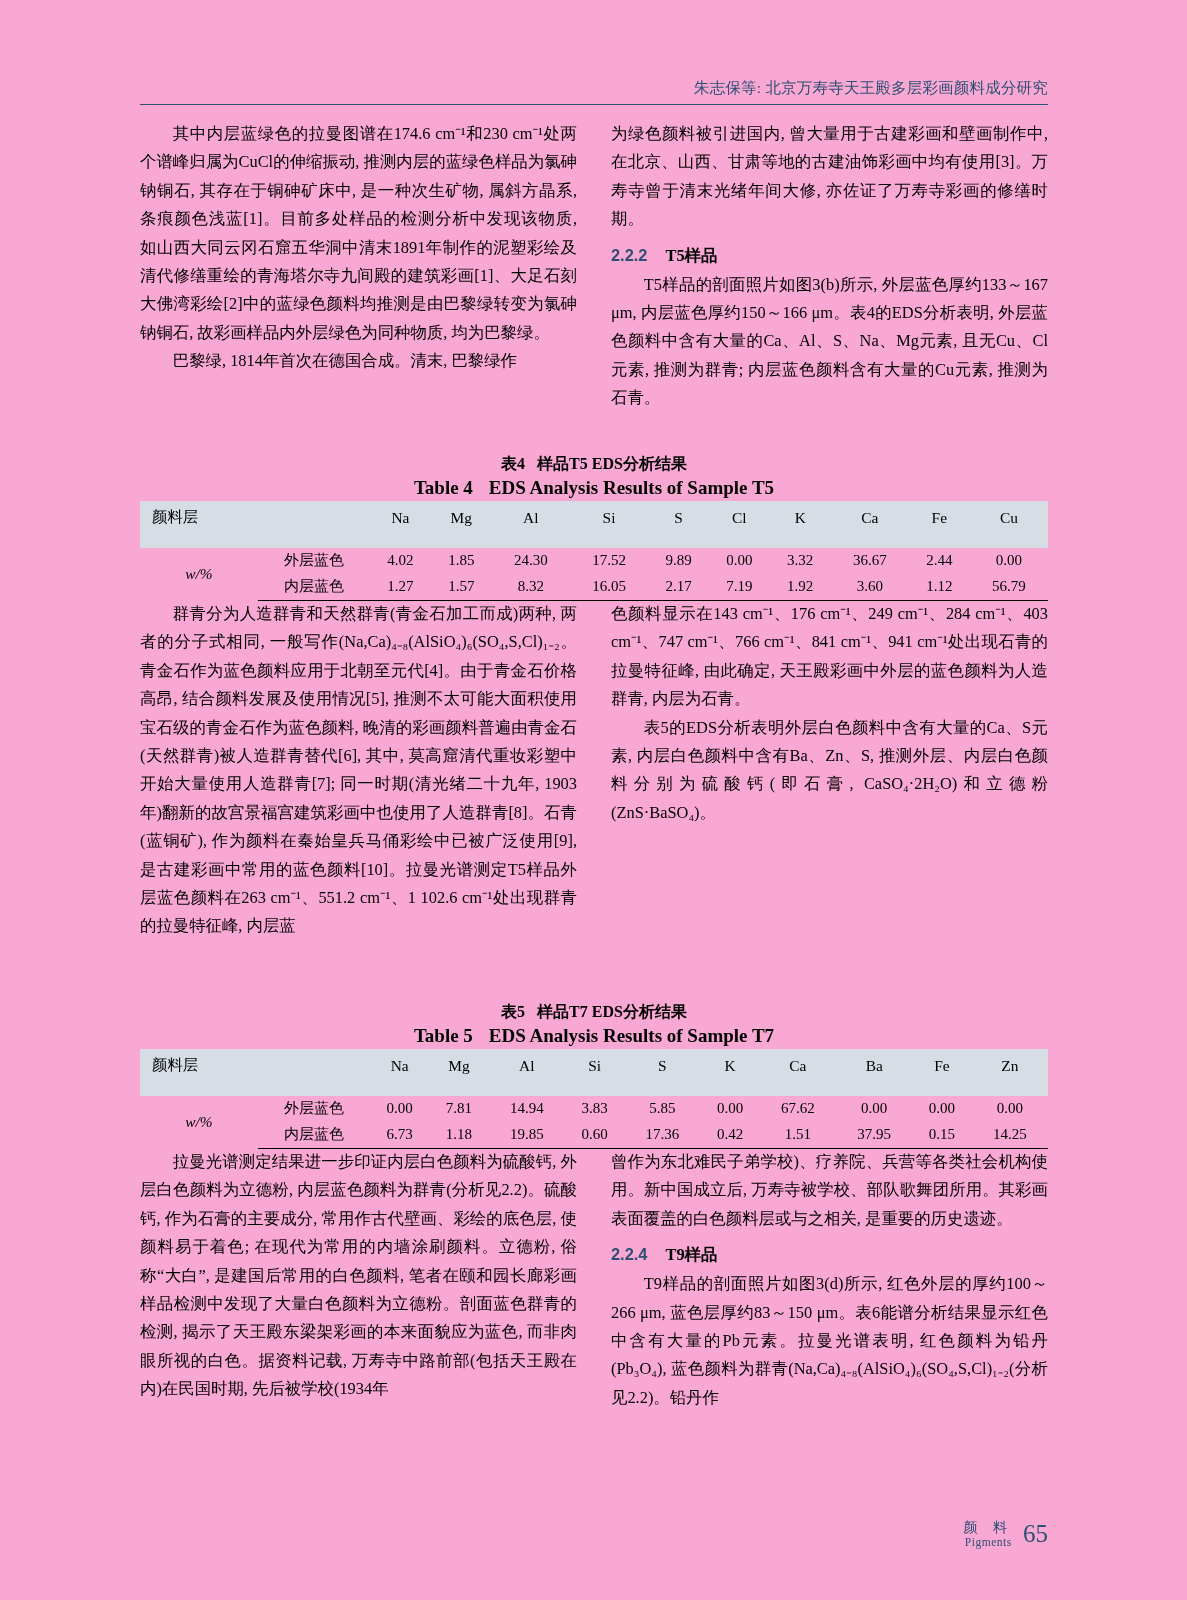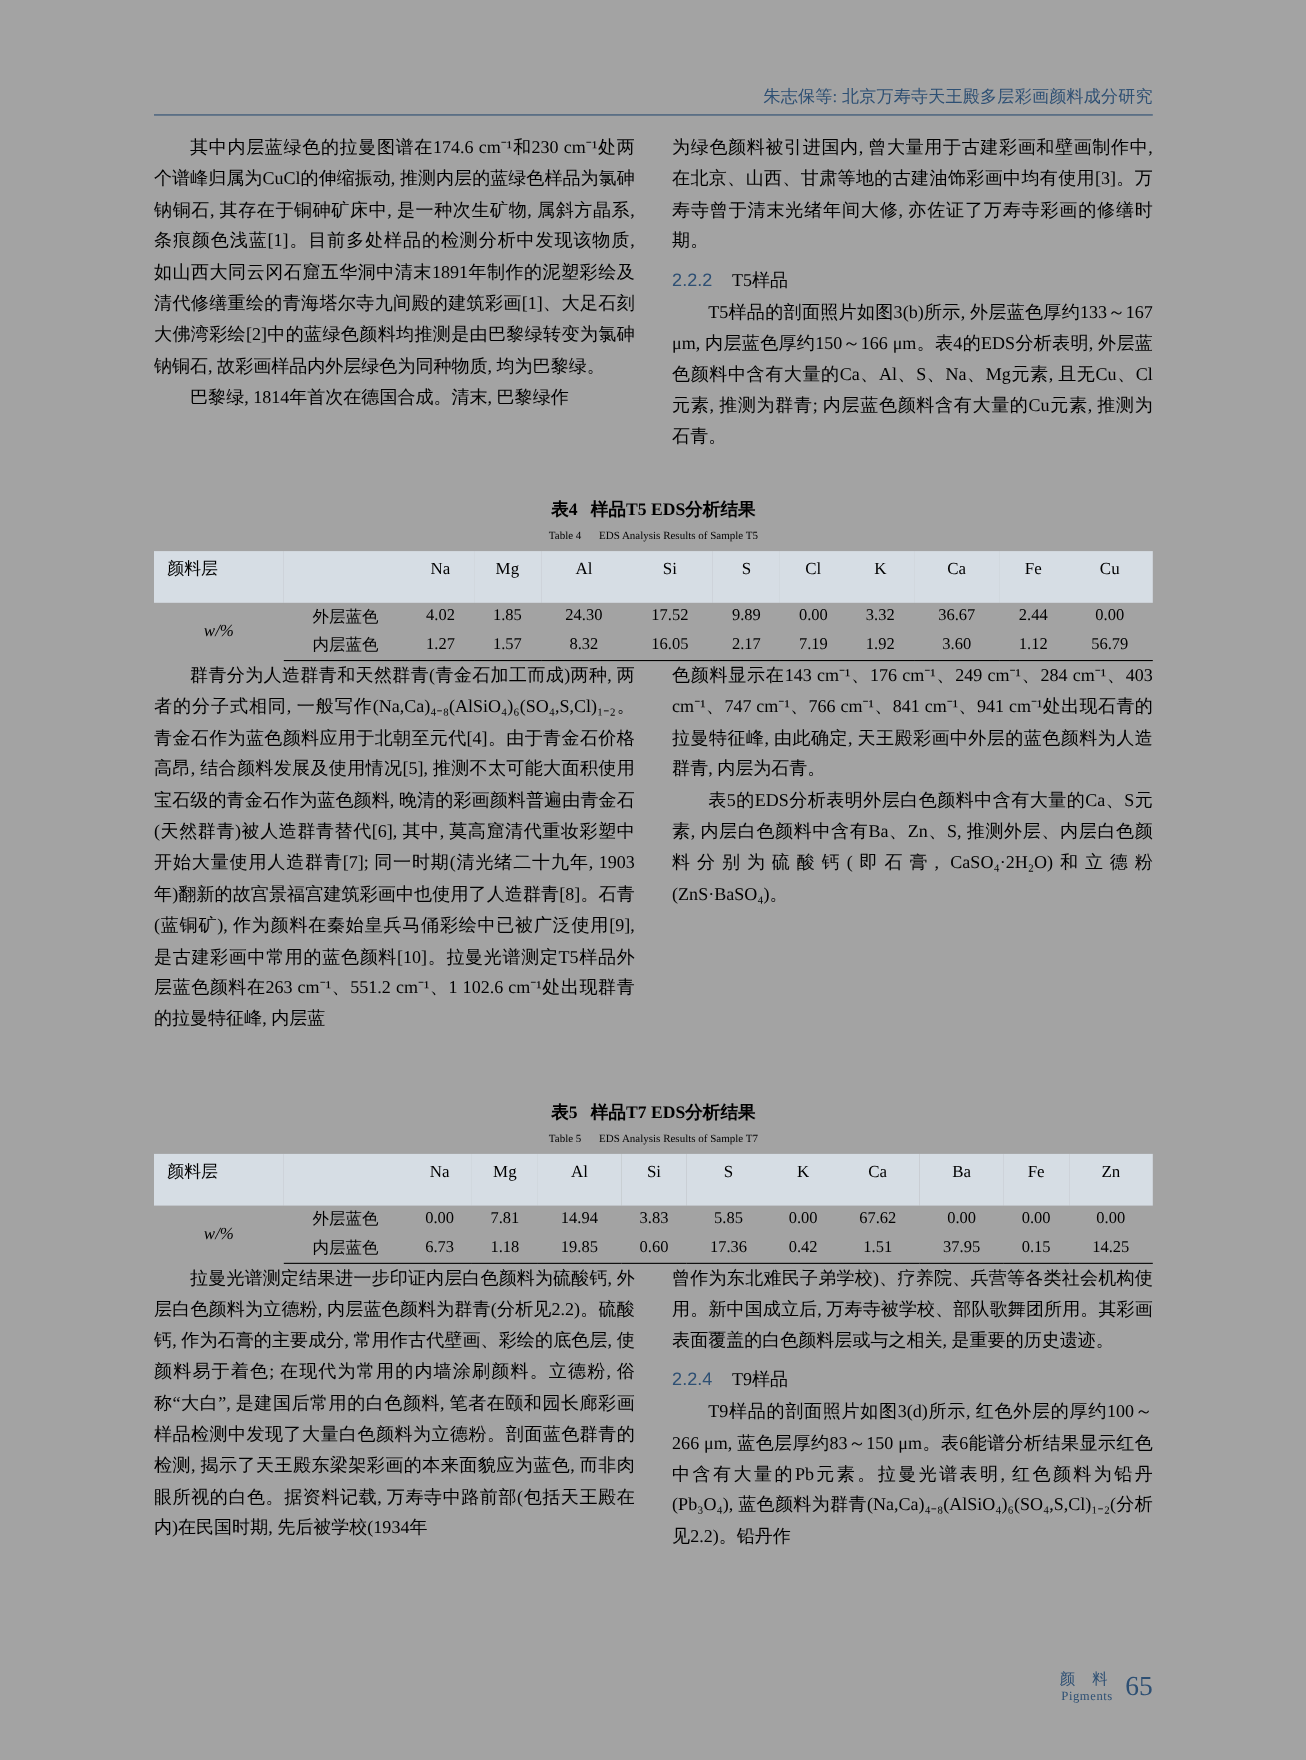--- a/index.html
+++ b/index.html
@@ -12,21 +12,21 @@
     height: 1600px;
     font-family: "Liberation Serif", serif;
     color: #000;
     position: relative;
   }
   .page {
     position: absolute;
     left: 0; top: 0;
     width: 1187px;
     height: 1600px;
-    background: #a3a3a3;
+    background: #f9a8d4;
   }
 
   
   .header {
     position: absolute;
     left: 140px;
     top: 78px;
     width: 908px;
     text-align: right;
     font-size: 15.5px;
@@ -57,43 +57,43 @@
 
   p { margin: 0; }
   p.ind { text-indent: 2em; }
 
   .sec-head {
     font-size: 16.4px;
     line-height: 30px;
     color: #2d4f73;
     margin: 6px 0 0 0;
     font-family: "Liberation Sans", sans-serif;
-    font-weight: normal;
+    font-weight: bold;
   }
   .sec-head .num { margin-right: 18px; }
   .sec-head .ttl { font-family: "Liberation Serif", serif; color: #000; }
 
   
   .table-block {
     position: absolute;
     left: 140px;
     width: 908px;
   }
   .tbl-cap-cn {
     text-align: center;
     font-size: 16px;
     font-weight: bold;
     line-height: 24px;
     font-family: "Liberation Serif", serif;
   }
   .tbl-cap-cn .lbl { margin-right: 12px; }
   .tbl-cap-en {
     text-align: center;
-    font-size: 10px;
-    font-weight: normal;
+    font-size: 19px;
+    font-weight: bold;
     line-height: 23px;
     font-family: "Liberation Serif", serif;
     margin-bottom: 2px;
   }
   .tbl-cap-en .lbl { margin-right: 16px; }
 
   table.eds {
     border-collapse: collapse;
     width: 908px;
     font-size: 15px;

